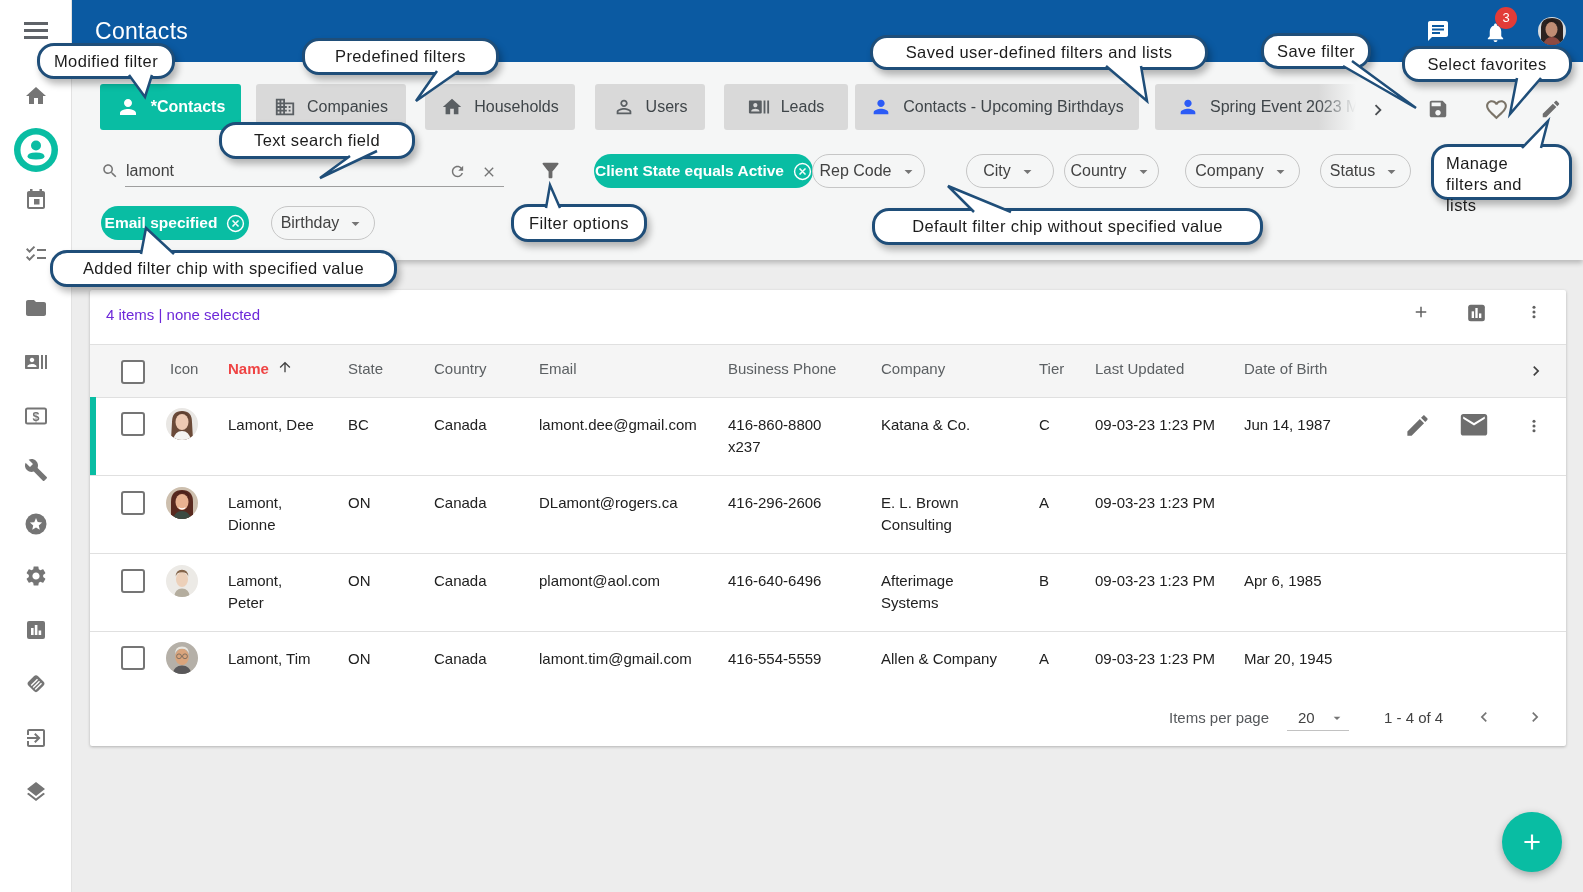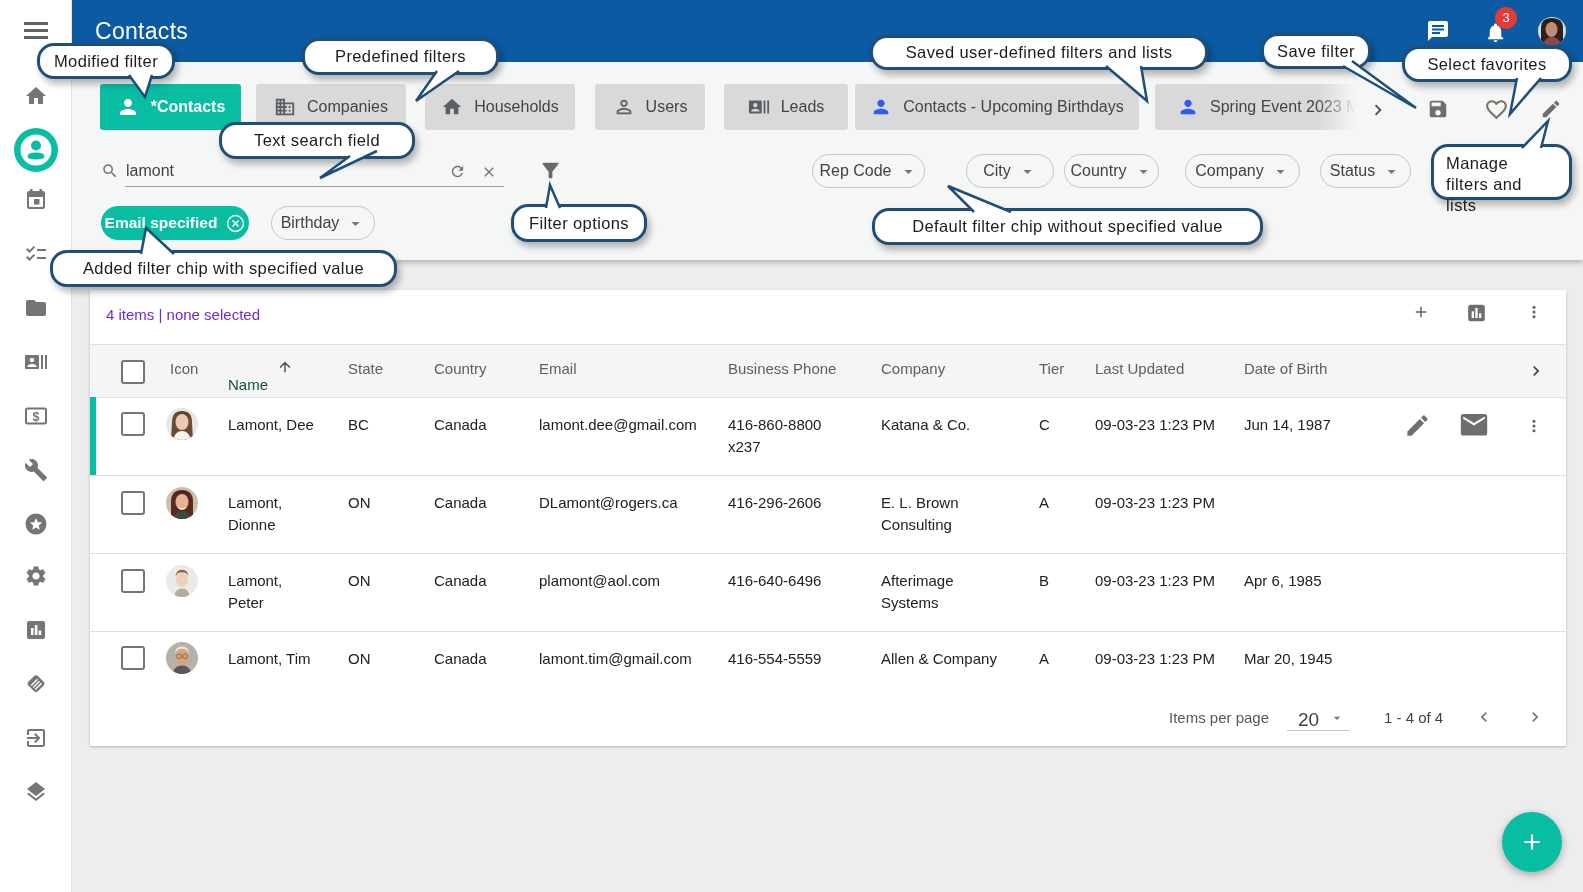--- a/index.html
+++ b/index.html
@@ -79,20 +79,25 @@
   <svg class="icn" style="left:377px;top:101px" width="17" height="17" viewBox="0 0 24 24">
       <path fill="#757575" d="M17.65 6.35C16.2 4.9 14.21 4 12 4c-4.42 0-7.99 3.58-7.99 8s3.57 8 7.99 8c3.73 0 6.84-2.55 7.73-6h-2.08c-.82 2.33-3.04 4-5.65 4-3.31 0-6-2.69-6-6s2.69-6 6-6c1.66 0 3.14.69 4.22 1.78L13 11h7V4l-2.35 2.35z"></path>
     </svg>
   <svg class="icn" style="left:409px;top:102px" width="16" height="16" viewBox="0 0 24 24">
       <path fill="#757575" d="M19 6.41L17.59 5 12 10.59 6.41 5 5 6.41 10.59 12 5 17.59 6.41 19 12 13.41 17.59 19 19 17.59 13.41 12z"></path>
     </svg>
   <svg class="icn" style="left:467px;top:97px" width="23" height="23" viewBox="0 0 24 24">
       <path fill="#696969" d="M3.9 5.42C6.11 8.25 10 13 10 13v6c0 .55.45 1 1 1h2c.55 0 1-.45 1-1v-6s3.98-4.75 6.19-7.58c.51-.66.04-1.62-.79-1.62H4.69c-.83 0-1.3.96-.79 1.62z"></path>
     </svg>
 
+  <div class="ab chip chip-t" style="left:522px;top:92px;width:219px;display:flex;align-items:center;justify-content:center;font-size:15.5px">Client State equals Active
+    <svg width="19" height="19" viewBox="0 0 24 24" style="margin-left:9px">
+        <circle cx="12" cy="12" r="10" fill="none" stroke="#fff" stroke-width="1.8"></circle>
+        <path fill="#fff" d="M16 8.84L15.16 8 12 11.16 8.84 8 8 8.84 11.16 12 8 15.16l.84.84L12 12.84 15.16 16l.84-.84L12.84 12z" stroke="#fff" stroke-width="0.8"></path>
+      </svg></div>
   <div class="ab chip chip-o" style="left:740px;top:92px;width:113px;display:flex;align-items:center;justify-content:center">Rep Code<svg width="19" height="19" viewBox="0 0 24 24" style="margin-left:7px">
         <path fill="#757575" d="M7 10l5 5 5-5z"></path>
       </svg></div>
   <div class="ab chip chip-o" style="left:894px;top:92px;width:88px;display:flex;align-items:center;justify-content:center">City<svg width="19" height="19" viewBox="0 0 24 24" style="margin-left:7px">
         <path fill="#757575" d="M7 10l5 5 5-5z"></path>
       </svg></div>
   <div class="ab chip chip-o" style="left:992px;top:92px;width:95px;display:flex;align-items:center;justify-content:center">Country<svg width="19" height="19" viewBox="0 0 24 24" style="margin-left:7px">
         <path fill="#757575" d="M7 10l5 5 5-5z"></path>
       </svg></div>
   <div class="ab chip chip-o" style="left:1113px;top:92px;width:115px;display:flex;align-items:center;justify-content:center">Company<svg width="19" height="19" viewBox="0 0 24 24" style="margin-left:7px">
@@ -226,21 +231,21 @@
         <circle cx="12" cy="12" r="2.3"></circle>
         <circle cx="12" cy="19" r="2.3"></circle>
       </g>
     </svg>
 
   <div class="ab" style="left:0;top:54px;width:1476px;height:53px;background:#f5f5f5"></div>
   <div class="sep" style="top:54px"></div>
   <div class="sep" style="top:107px"></div>
   <div class="cbx" style="left:31px;top:70px"></div>
   <div class="hcell" style="left:80px;top:70px">Icon</div>
-  <div class="hcell" style="left:138px;top:86px;color:#14532d;font-weight:normal">Name</div>
+  <div class="hcell" style="left:138px;top:70px;color:#ef4444;font-weight:bold">Name</div>
   <svg class="icn" style="left:187px;top:69px" width="16" height="16" viewBox="0 0 24 24">
       <path fill="#424242" d="M4 12l1.41 1.41L11 7.83V20h2V7.83l5.58 5.59L20 12l-8-8-8 8z"></path>
     </svg>
   <div class="hcell" style="left:258px;top:70px">State</div>
   <div class="hcell" style="left:344px;top:70px">Country</div>
   <div class="hcell" style="left:449px;top:70px">Email</div>
   <div class="hcell" style="left:638px;top:70px">Business Phone</div>
   <div class="hcell" style="left:791px;top:70px">Company</div>
   <div class="hcell" style="left:949px;top:70px">Tier</div>
   <div class="hcell" style="left:1005px;top:70px">Last Updated</div>
@@ -361,21 +366,21 @@
   <div class="cell" style="left:258px;top:358px">ON</div>
   <div class="cell" style="left:344px;top:358px">Canada</div>
   <div class="cell link" style="left:449px;top:358px">lamont.tim@gmail.com</div>
   <div class="cell" style="left:638px;top:358px">416-554-5559</div>
   <div class="cell" style="left:791px;top:358px">Allen &amp; Company</div>
   <div class="cell" style="left:949px;top:358px">A</div>
   <div class="cell" style="left:1005px;top:358px">09-03-23 1:23 PM</div>
   <div class="cell" style="left:1154px;top:358px">Mar 20, 1945</div>
 
   <div class="ab" style="left:1079px;top:419px;font-size:15px;color:#55585b">Items per page</div>
-  <div class="ab" style="left:1208px;top:419px;font-size:19px;color:#424242">20</div>
+  <div class="ab" style="left:1208px;top:419px;font-size:15px;color:#424242">20</div>
   <svg class="icn" style="left:1239px;top:420px" width="16" height="16" viewBox="0 0 24 24">
       <path fill="#757575" d="M7 10l5 5 5-5z"></path>
     </svg>
   <div class="ab" style="left:1197px;top:440px;width:62px;height:1px;background:#c2c2c2"></div>
   <div class="ab" style="left:1294px;top:419px;font-size:15px;color:#424242">1 - 4 of 4</div>
   <svg class="icn" style="left:1384px;top:417px" width="20" height="20" viewBox="0 0 24 24">
       <path fill="#757575" d="M15.41 7.41L14 6l-6 6 6 6 1.41-1.41L10.83 12z"></path>
     </svg>
   <svg class="icn" style="left:1435px;top:417px" width="20" height="20" viewBox="0 0 24 24">
       <path fill="#757575" d="M10 6L8.59 7.41 13.17 12l-4.58 4.59L10 18l6-6z"></path>

